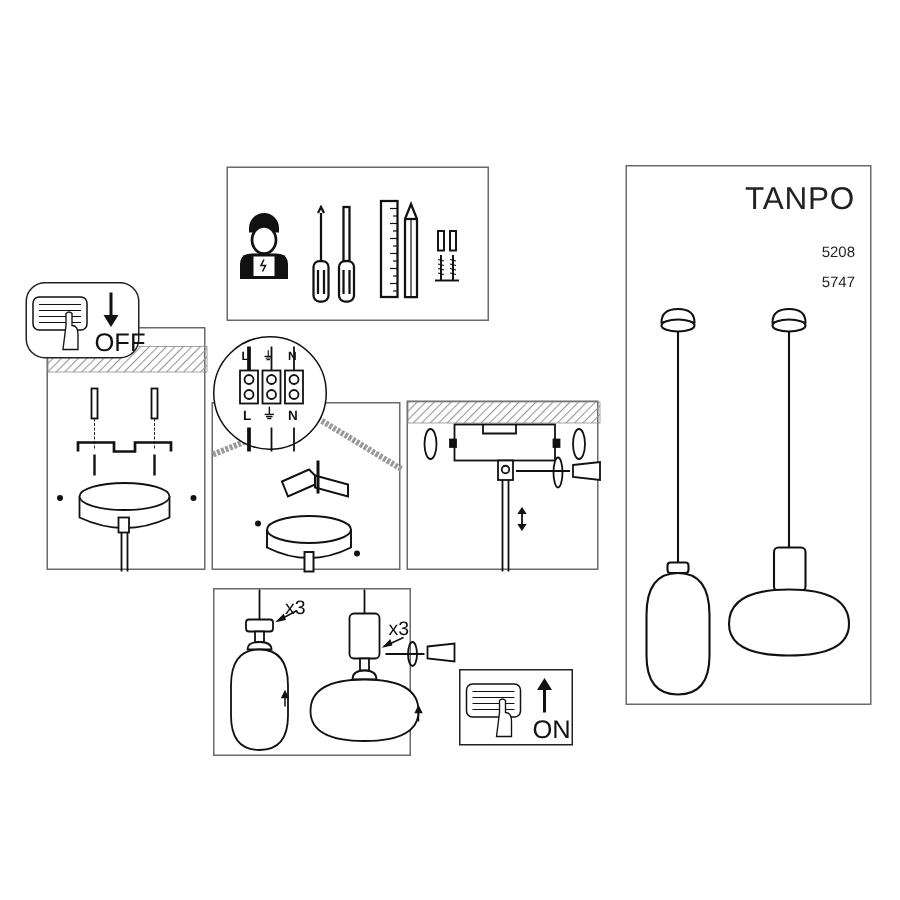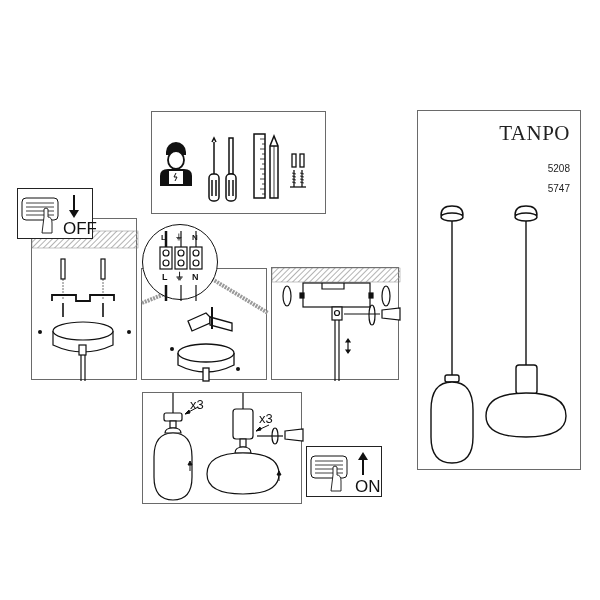--- a/index.html
+++ b/index.html
@@ -1,20 +1,20 @@
 <!DOCTYPE html>
 <html><head>
 <meta charset="utf-8">
 <style>
   html,body{margin:0;padding:0;background:#ffffff;}
   body{width:600px;height:600px;position:relative;overflow:hidden;font-family:"Liberation Sans",sans-serif;color:#111;}
   .box{position:absolute;border:1.6px solid #6a6a6a;background:#fff;box-sizing:border-box;}
   .abs{position:absolute;}
   svg{position:absolute;left:0;top:0;overflow:visible;}
-  .title{position:absolute;font-size:21px;letter-spacing:0.5px;color:#222;font-family:Liberation Serif, serif;}
+  .title{position:absolute;font-size:21px;letter-spacing:0.5px;color:#222;}
   .code{position:absolute;font-size:10px;color:#222;}
   .lbl{position:absolute;font-size:13px;color:#111;}
   .big{position:absolute;font-size:17px;color:#111;}
 </style>
 </head>
 <body>
 
 <div class="box" style="left:151px;top:111px;width:175px;height:103px;">
   <svg width="175" height="103">
 
@@ -121,21 +121,21 @@
       <ellipse cx="51" cy="112" rx="30" ry="9"></ellipse>
       <rect x="47" y="126" width="7" height="10"></rect>
       <line x1="49" y1="136" x2="49" y2="162"></line>
         <line x1="53" y1="136" x2="53" y2="162"></line>
     </g>
     <circle cx="8" cy="113" r="2" fill="#111"></circle>
       <circle cx="97" cy="113" r="2" fill="#111"></circle>
   </svg>
 </div>
 
-<div class="box" style="left:17px;top:188px;width:76px;height:51px;border-color:#222;">
+<div class="box" style="left:17px;top:188px;width:76px;height:51px;border-color:#222;border-radius:13px;">
   <svg width="76" height="51">
     <rect x="4" y="9" width="36" height="22" rx="4" fill="#fff" stroke="#111" stroke-width="1"></rect>
     <g stroke="#111" stroke-width="0.8">
       <line x1="8" y1="14" x2="36" y2="14"></line>
         <line x1="8" y1="18" x2="36" y2="18"></line>
       <line x1="8" y1="22" x2="36" y2="22"></line>
         <line x1="8" y1="26" x2="36" y2="26"></line>
     </g>
     <path d="M26,28 l0,-8 q2,-2 4,0 l0,8 q4,0 4,6 l0,10 l-10,0 z" fill="#fff" stroke="#111" stroke-width="0.9"></path>
   </svg>
@@ -209,21 +209,21 @@
       <ellipse cx="100" cy="47" rx="3" ry="10" fill="none"></ellipse>
       <path d="M110,42 l18,-2 l0,12 l-18,-2 z" fill="#fff"></path>
     </g>
     <g stroke="#111" stroke-width="1.2" fill="#111">
       <line x1="76" y1="72" x2="76" y2="84"></line>
       <path d="M74,74 l2,-3 l2,3 z M74,82 l2,3 l2,-3 z"></path>
     </g>
   </svg>
 </div>
 
-<div class="box" style="left:142px;top:392px;width:160px;height:112px;padding-left:20px;">
+<div class="box" style="left:142px;top:392px;width:132px;height:112px;padding-left:20px;">
   <svg width="160" height="112">
     <g stroke="#111" fill="#fff" stroke-width="1.2">
       <line x1="30" y1="0" x2="30" y2="20"></line>
       <rect x="21" y="20" width="18" height="8" rx="2"></rect>
       <rect x="27" y="28" width="6" height="7"></rect>
       <path d="M22,40 q0,-5 8,-5 q8,0 8,5 z"></path>
       <path d="M30,40 q-19,0 -19,24 l0,20 q0,23 19,23 q19,0 19,-23 l0,-20 q0,-24 -19,-24 z"></path>
       <line x1="100" y1="0" x2="100" y2="16"></line>
       <rect x="90" y="16" width="20" height="30" rx="3"></rect>
       <rect x="97" y="46" width="6" height="8"></rect>

